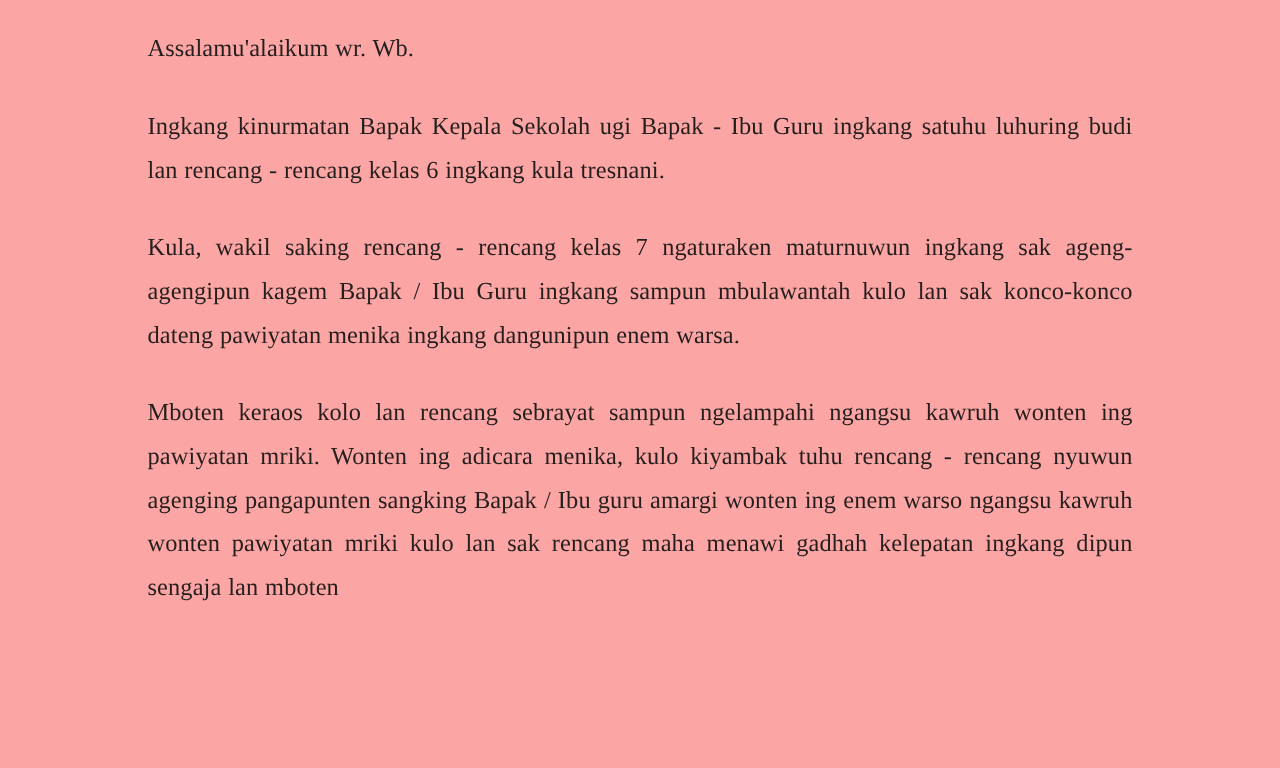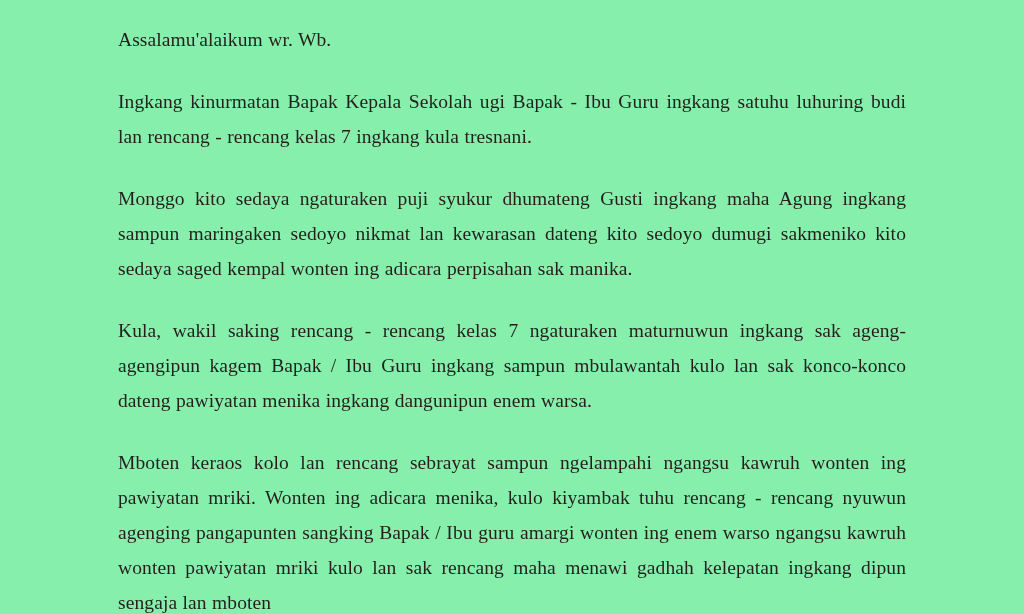--- a/index.html
+++ b/index.html
@@ -10,21 +10,21 @@
   body {
     width: 1024px;
     height: 614px;
     overflow: hidden;
     font-family: "Liberation Serif", serif;
   }
   #page {
     position: relative;
     width: 1024px;
     height: 614px;
-    background: #86efac;
+    background: #fca5a5;
     box-sizing: border-box;
     padding: 22px 118px 0 118px;
   }
   .doc-body {
     width: 788px;
   }
   p.para {
     margin: 0 0 0 0;
     font-size: 19.5px;
     line-height: 35px;
@@ -44,18 +44,17 @@
   p.para.clipped {
     
   }
 </style>
 </head>
 <body>
 
 <div id="page">
   <div class="doc-body">
     <p class="para first">Assalamu'alaikum wr. Wb.</p>
-    <p class="para">Ingkang kinurmatan Bapak Kepala Sekolah ugi Bapak - Ibu Guru ingkang satuhu luhuring budi lan rencang - rencang kelas 7 ingkang kula tresnani.</p>
-    <p class="para">Monggo kito sedaya ngaturaken puji syukur dhumateng Gusti ingkang maha Agung ingkang sampun maringaken sedoyo nikmat lan kewarasan dateng kito sedoyo dumugi sakmeniko kito sedaya saged kempal wonten ing adicara perpisahan sak manika.</p>
+    <p class="para">Ingkang kinurmatan Bapak Kepala Sekolah ugi Bapak - Ibu Guru ingkang satuhu luhuring budi lan rencang - rencang kelas 6 ingkang kula tresnani.</p>
     <p class="para">Kula, wakil saking rencang - rencang kelas 7 ngaturaken maturnuwun ingkang sak ageng-agengipun kagem Bapak / Ibu Guru ingkang sampun mbulawantah kulo lan sak konco-konco dateng pawiyatan menika ingkang dangunipun enem warsa.</p>
     <p class="para clipped">Mboten keraos kolo lan rencang sebrayat sampun ngelampahi ngangsu kawruh wonten ing pawiyatan mriki. Wonten ing adicara menika, kulo kiyambak tuhu rencang - rencang nyuwun agenging pangapunten sangking Bapak / Ibu guru amargi wonten ing enem warso ngangsu kawruh wonten pawiyatan mriki kulo lan sak rencang maha menawi gadhah kelepatan ingkang dipun sengaja lan mboten</p>
   </div>
 </div>
 
 </body></html>

